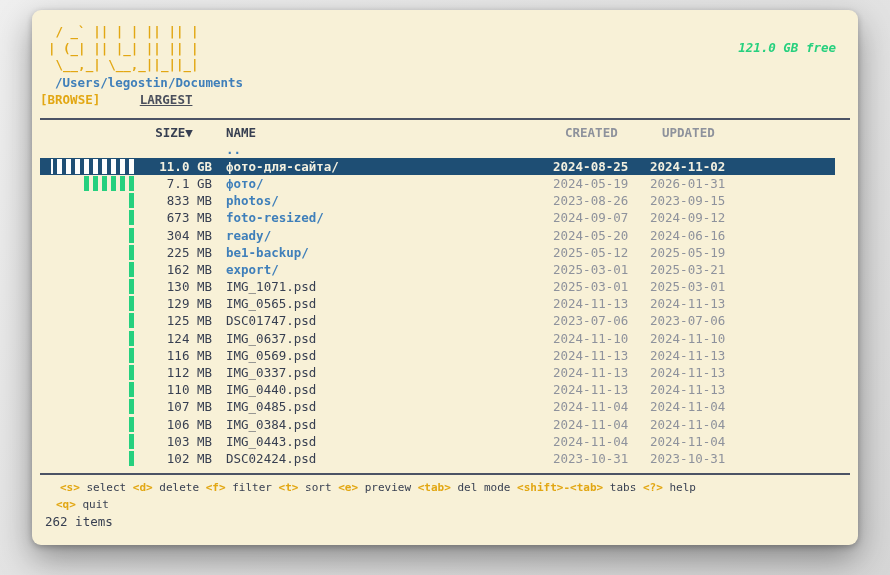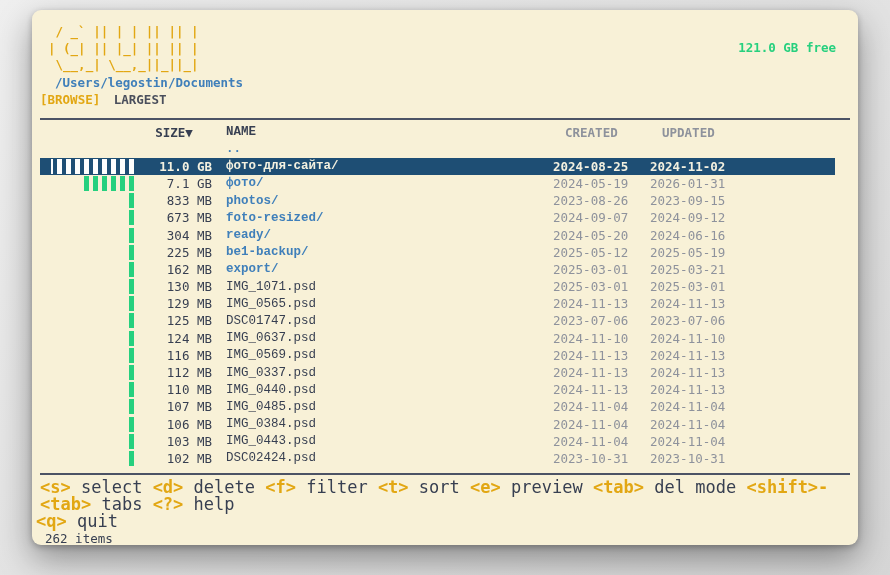--- a/index.html
+++ b/index.html
@@ -16,30 +16,30 @@
     overflow:hidden;
   }
   .topbar{position:relative;}
   .logo{
     margin:14px 0 0 16px;
     font-size:12.5px;line-height:16.5px;font-weight:bold;
     color:var(--gold,#e2a713);white-space:pre;
   }
   .free{
     position:absolute;top:16px;right:22px;
-    font-size:12.5px;font-weight:bold;color:var(--green,#26d07e);
+    font-size:12.5px;font-weight:bold;color:var(--green,#26d07e);font-style:italic;
   }
   .path{
     margin:0 0 0 23px;font-size:12.5px;line-height:17px;font-weight:bold;
     color:var(--blue,#3f7fba);
   }
   .tabs{margin:0 0 0 8px;font-size:12.5px;line-height:17px;}
   .tab{color:#4a4f5c;font-weight:bold;cursor:default;}
   .tab.active{color:var(--gold,#e2a713);}
-  .tab + .tab{margin-left:6px;}
+  .tab + .tab{margin-left:32px;text-decoration:underline;}
   .sep{height:2px;background:#4c5365;margin:10px 8px 0 8px;}
   .sep.bottom{margin-top:6px;}
   .thead,.row{
     display:grid;
     grid-template-columns:96px 76px 341px 97px 104px 1fr;
     align-items:center;
     margin:0 0 0 8px;width:795px;
     font-size:12.5px;
   }
   .thead{margin-top:4px;height:17px;color:var(--dark,#373f51);font-weight:bold;}
@@ -48,32 +48,32 @@
   .thead .created,.thead .updated{padding-left:12px;}
   .tbody{margin-top:0;}
   .row{height:17.2px;}
   .cell{overflow:hidden;white-space:nowrap;}
   .bar-cell{display:flex;justify-content:flex-end;padding-right:2px;height:15px;align-items:center;}
   .bar{
     height:15px;
     background:repeating-linear-gradient(270deg,var(--green,#26d07e) 0 5px,transparent 5px 9px);
   }
   .size{text-align:right;color:var(--dark,#373f51);}
-  .name{padding-left:14px;color:var(--dark,#373f51);font-family:Liberation Mono, monospace;}
+  .name{padding-left:14px;color:var(--dark,#373f51);}
   .name.dir{color:var(--blue,#3f7fba);font-weight:bold;}
   .created,.updated{color:var(--date,#8e929c);}
   .row.parent .name{color:var(--blue,#3f7fba);font-weight:bold;}
   .row.selected{background:var(--navy,#1e4e74);}
   .row.selected .size,.row.selected .name,.row.selected .created,.row.selected .updated{
     color:#f4f1e0;font-weight:bold;
   }
   .row.selected .bar{
     background:repeating-linear-gradient(270deg,#fdfdfd 0 5px,transparent 5px 9px);
   }
-  .hints{margin:0 0 0 4px;font-size:17px;line-height:17px;color:var(--dark,#373f51);}
+  .hints{margin:0 0 0 24px;font-size:11px;line-height:17px;color:var(--dark,#373f51);}
   .hints.first{margin-top:4px;padding-left:4px;}
   .hints .key{color:var(--gold,#e2a713);font-weight:bold;}
   .items{margin-left:13px;font-size:12.5px;line-height:17px;color:var(--dark,#373f51);}
 </style>
 </head>
 <body>
 
 <div class="window">
   <div class="topbar">
     <pre class="logo"> / _` || | | || || |

